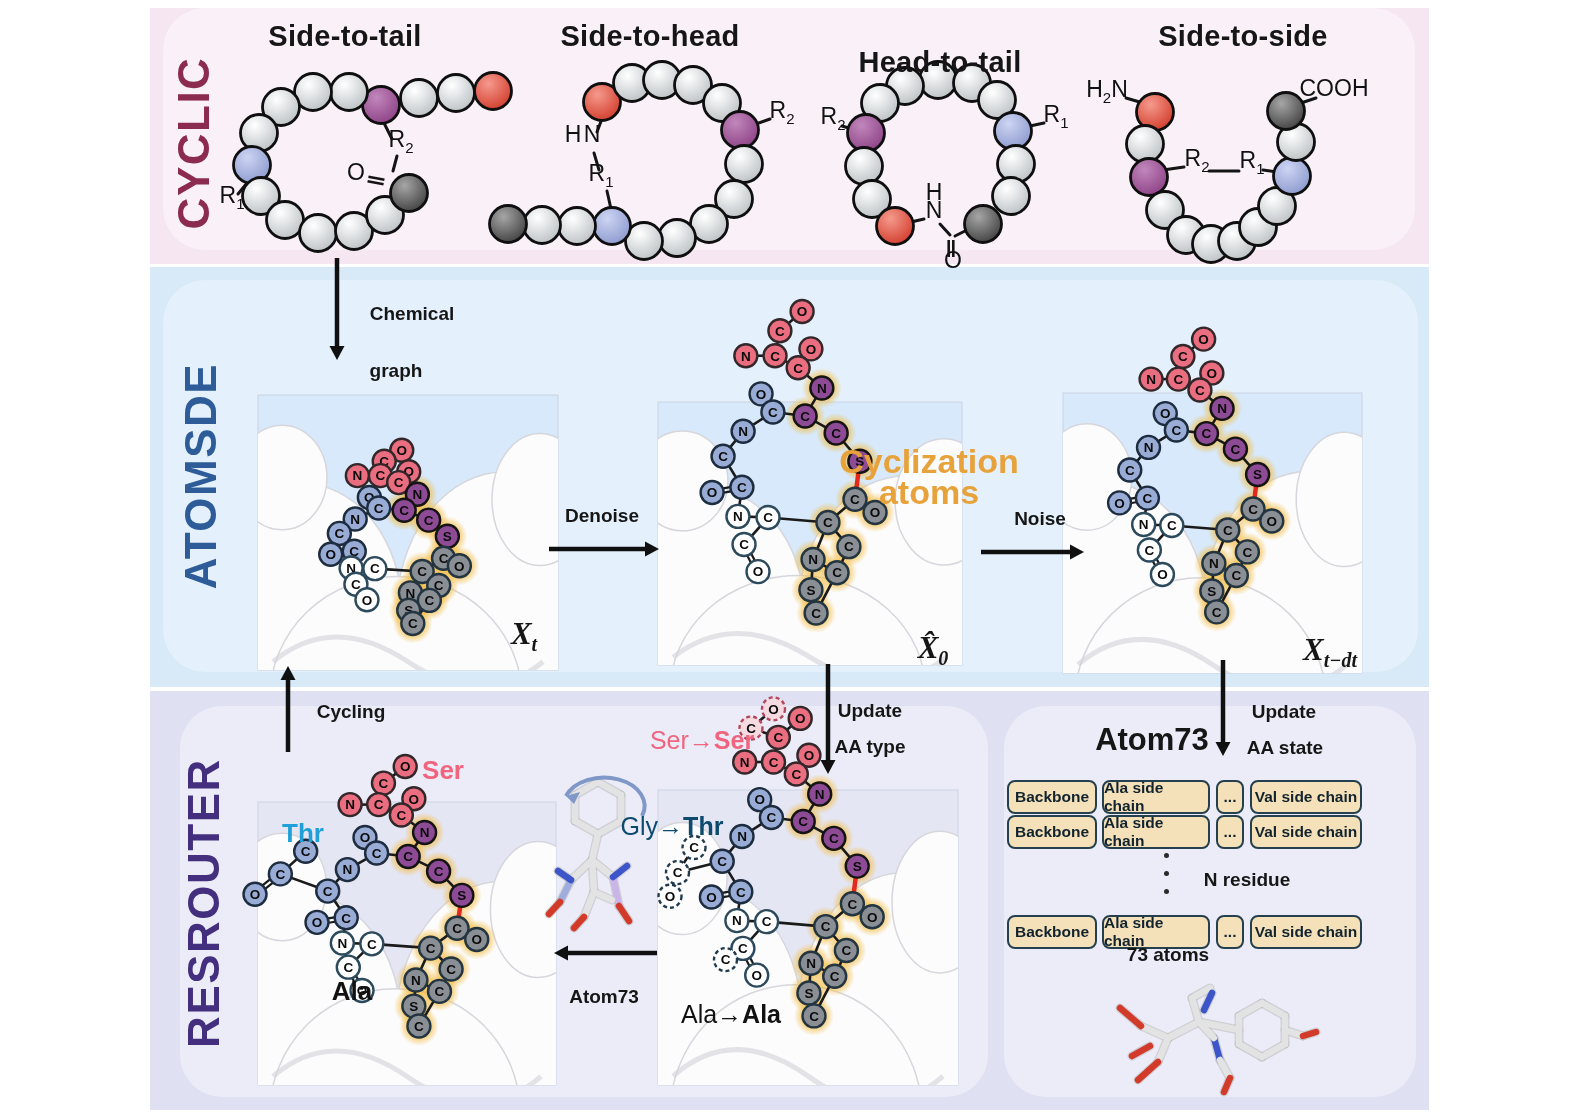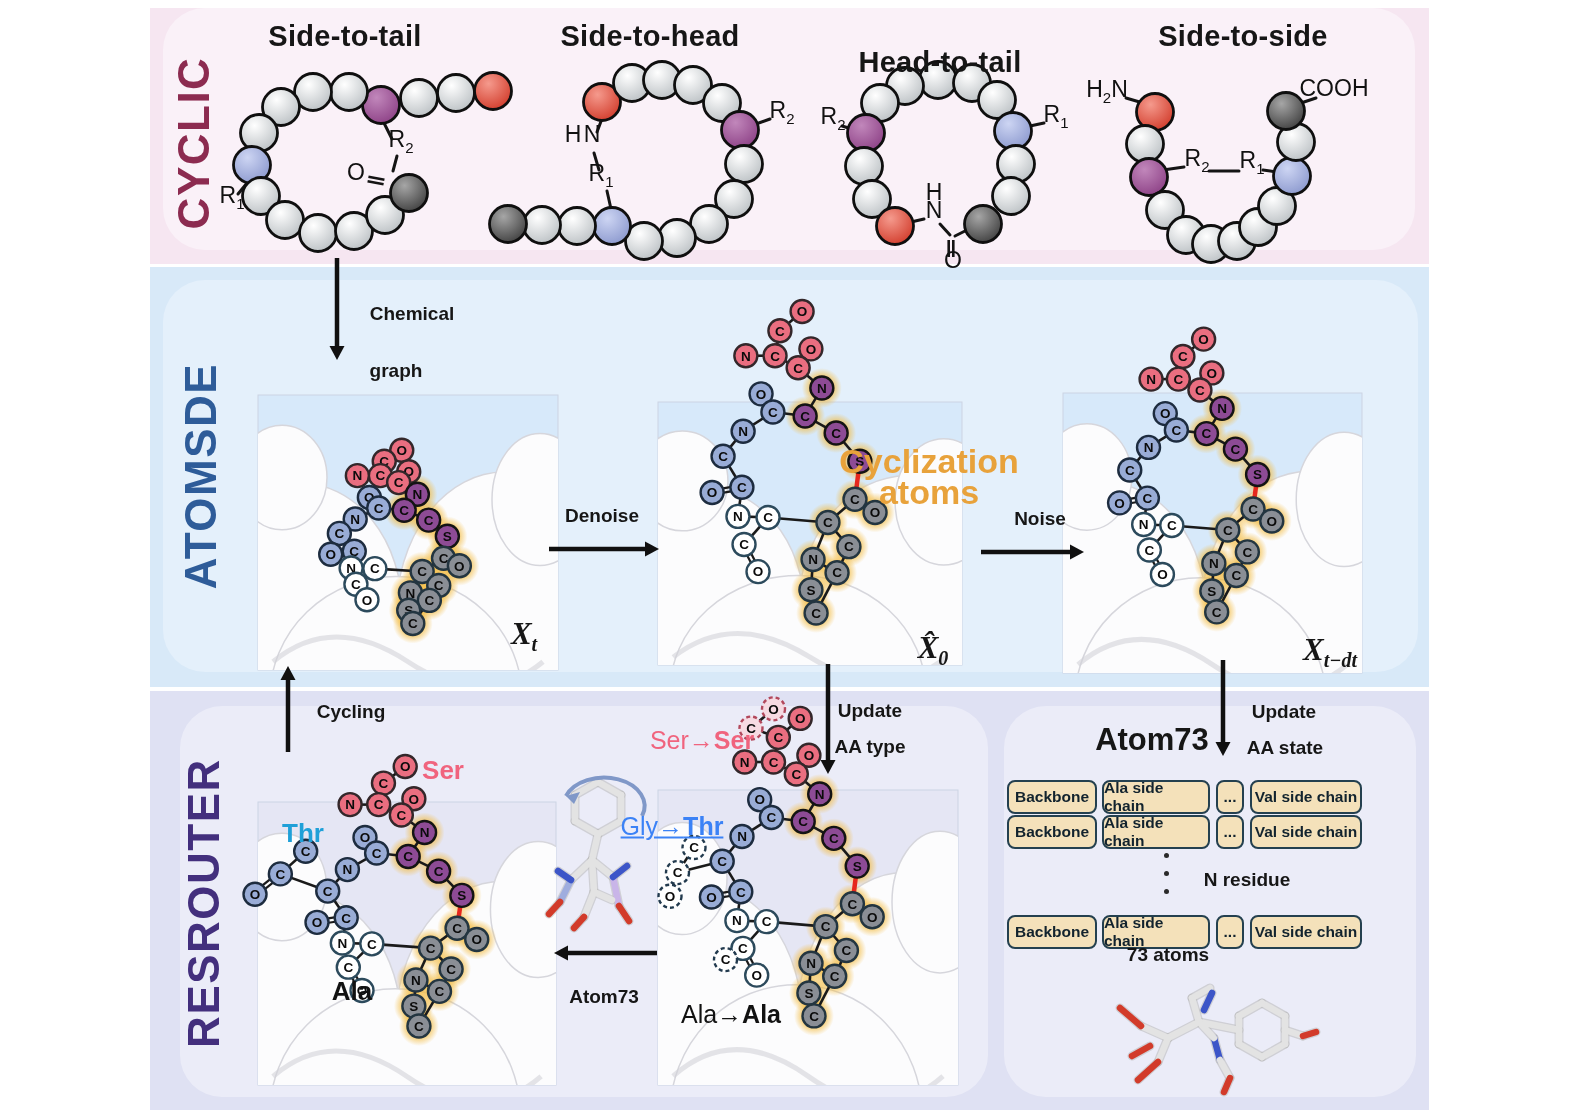--- a/index.html
+++ b/index.html
@@ -918,21 +918,21 @@
   <div class="t mathlbl" style="left:933px;top:648px;"><span>X̂</span><sub>0</sub></div>
   <div class="t mathlbl" style="left:1330px;top:650px;"><span>X</span><sub>t−dt</sub></div>
 
   <div class="t ann" style="left:351px;top:712px;">Cycling</div>
   <div class="t ann" style="left:870px;top:711px;">Update</div>
   <div class="t ann" style="left:870px;top:747px;">AA type</div>
   <div class="t res" style="left:443px;top:770px;color:#f0647e;">Ser</div>
   <div class="t res" style="left:303px;top:833px;color:#1fa0d8;">Thr</div>
   <div class="t res" style="left:352px;top:991px;color:#111;">Ala</div>
   <div class="t mut" style="left:702px;top:740px;color:#f0647e;"><span>Ser→</span><b>Ser</b></div>
-  <div class="t mut" style="left:672px;top:826px;color:#3b82f6;text-decoration:underline;"><span>Gly→</span><b>Thr</b></div>
+  <div class="t mut" style="left:672px;top:826px;color:#0c4a6e;"><span>Gly→</span><b>Thr</b></div>
   <div class="t mut" style="left:731px;top:1014px;color:#111;"><span>Ala→</span><b>Ala</b></div>
   <div class="t ann" style="left:604px;top:997px;">Atom73</div>
 
   <div class="t ann" style="left:1152px;top:740px;font-size:31px;font-weight:600;">Atom73</div>
   <div class="t ann" style="left:1284px;top:712px;">Update</div>
   <div class="t ann" style="left:1285px;top:748px;">AA state</div>
 
   <div class="boxrow" style="left:1007px;top:780px;">
     <div class="bx" style="width:86px;margin-right:5px;">Backbone</div>
     <div class="bx" style="width:104px;margin-right:6px;">Ala side chain</div>

